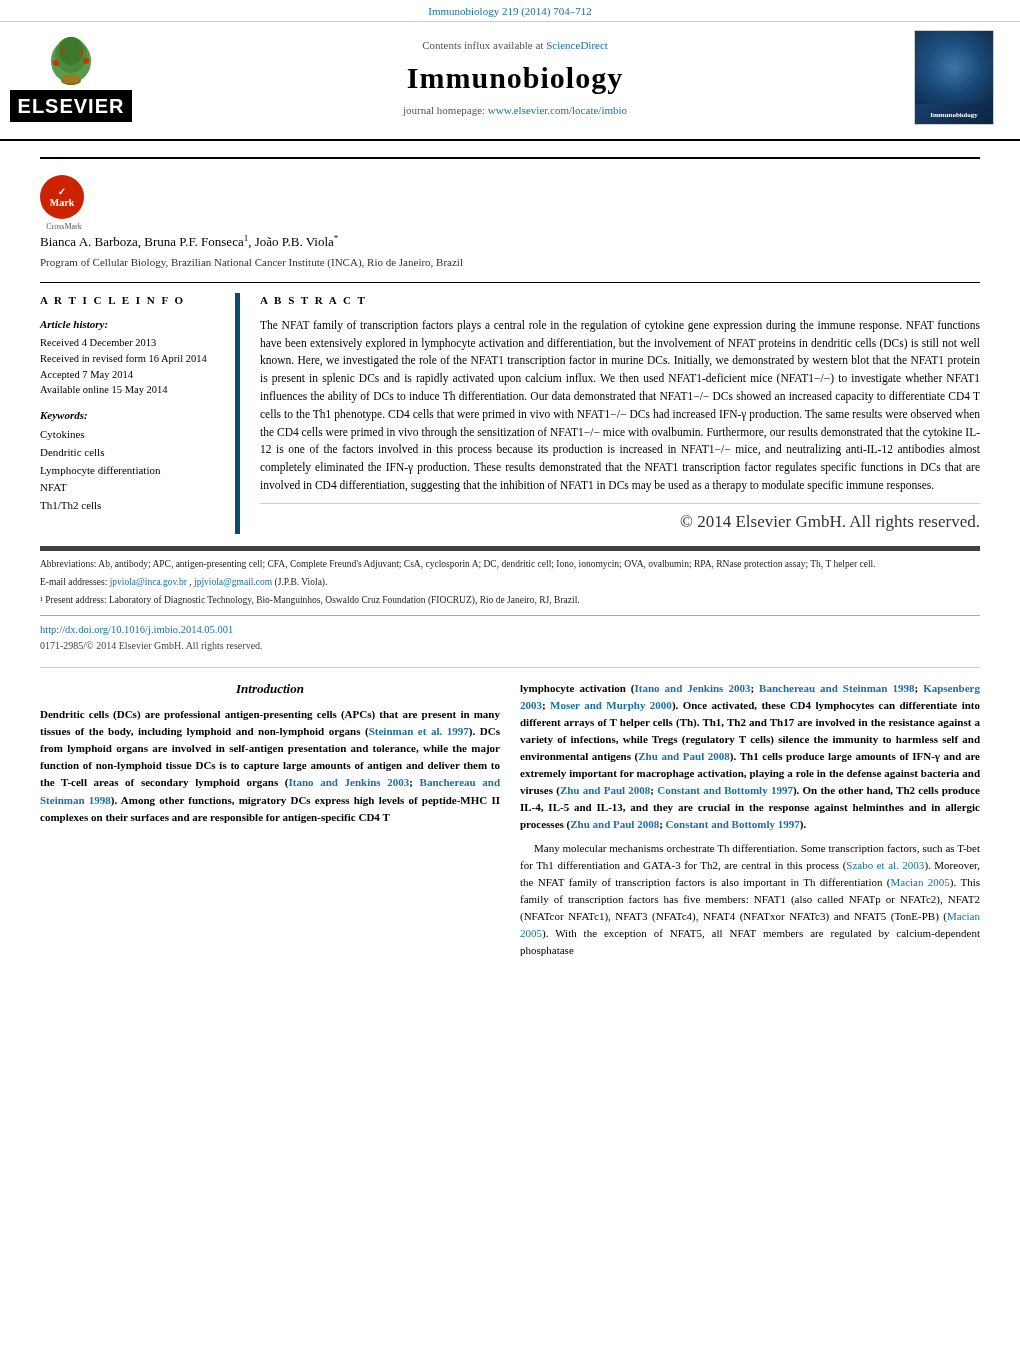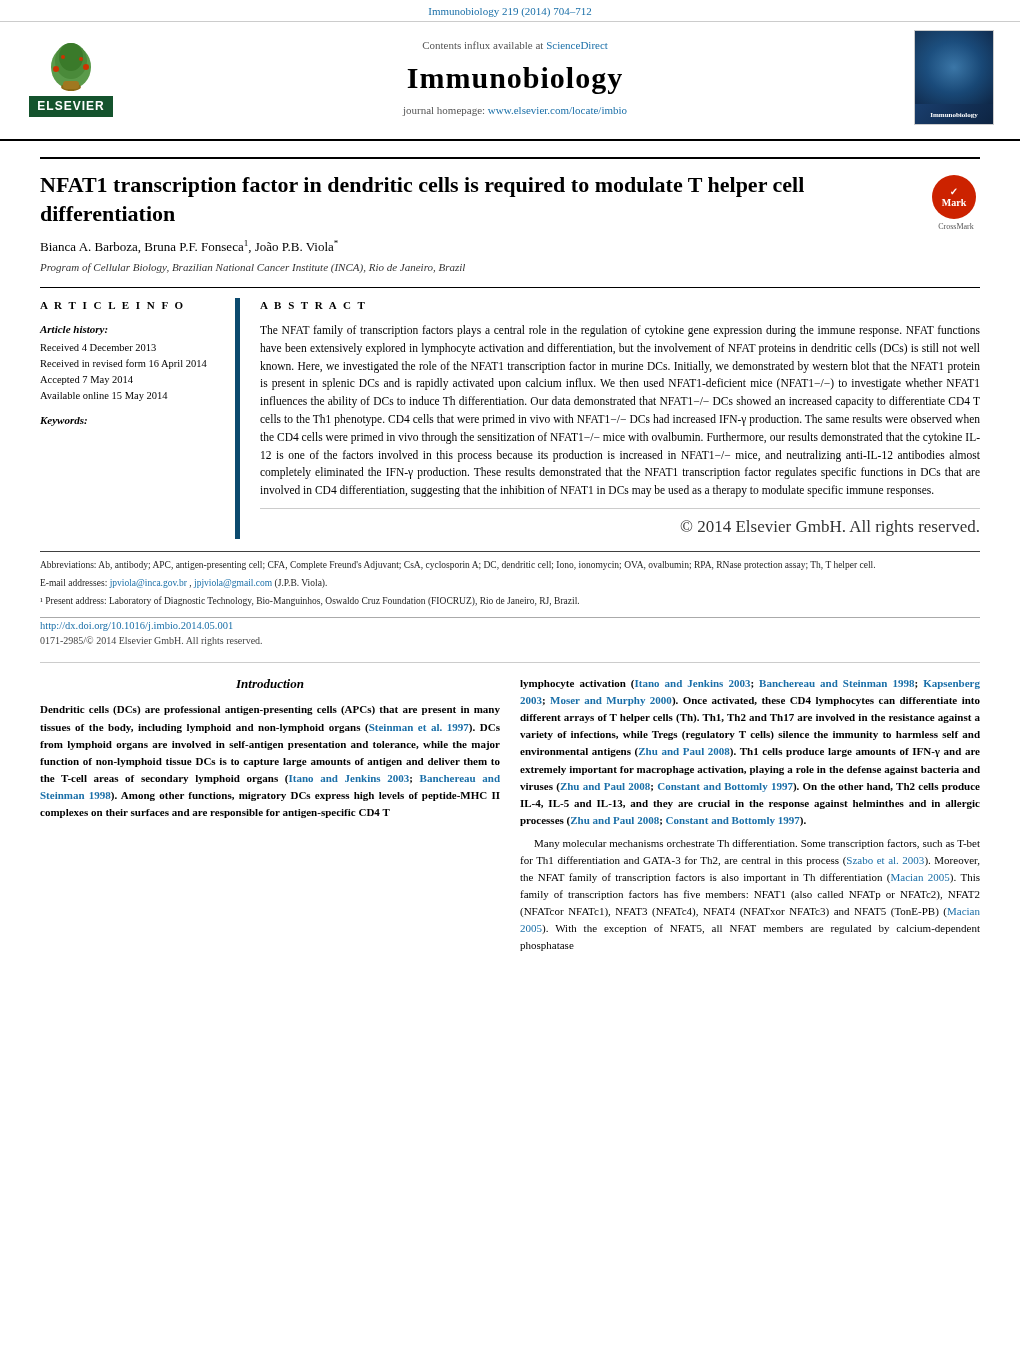--- a/index.html
+++ b/index.html
@@ -47,24 +47,24 @@
       flex-direction: column;
       align-items: center;
     }
 
     .elsevier-tree-svg {
       width: 80px;
       height: 55px;
     }
 
     .elsevier-label {
-      background: #14532d;
+      background: #000000;
       color: #fff;
       font-family: Arial, sans-serif;
-      font-size: 12px;
+      font-size: 20px;
       font-weight: bold;
       padding: 2px 8px;
       letter-spacing: 1px;
       margin-top: 2px;
     }
 
     .journal-center {
       flex: 1;
       text-align: center;
     }
@@ -192,21 +192,20 @@
       font-size: 13px;
       margin-bottom: 4px;
     }
 
     .author-superscript {
       font-size: 9px;
       vertical-align: super;
     }
 
     .affiliation {
-      font-style: italic;
       font-size: 11px;
       color: #333;
       margin-bottom: 12px;
     }
 
     
     .two-col-info {
       display: flex;
       gap: 20px;
       margin-bottom: 12px;
@@ -271,20 +270,21 @@
       font-size: 17px;
       color: #333;
       margin-top: 8px;
       padding-top: 6px;
       border-top: 1px solid #ccc;
     }
 
     
     .doi-section {
       margin-top: 8px;
+      padding-top: 6px;
       border-top: 1px solid #aaa;
     }
 
     .doi-link {
       color: #1a6fa8;
       font-size: 10.5px;
     }
 
     .issn-line {
       font-size: 10px;
@@ -333,21 +333,21 @@
       text-indent: 0;
       font-weight: bold;
     }
 
     .inline-link {
       color: #1a6fa8;
     }
 
     
     .footnote-section {
-      border-top: 1px solid #404040;
+      border-top: 5px solid #404040;
       margin-top: 10px;
       padding-top: 6px;
       font-size: 9.5px;
       line-height: 1.5;
       color: #222;
     }
 
     .footnote-item {
       margin-bottom: 4px;
     }
@@ -408,21 +408,20 @@
         <div class="imbio-cover-image"></div>
         <div class="imbio-cover-title">Immunobiology</div>
       </div>
     </div>
   </div>
 </div>
 
 <div class="article-content">
 
   <div class="article-title-section">
-    <div class="article-title">NFAT1 transcription factor in dendritic cells is required to modulate T helper cell differentiation</div>
     <div class="crossmark-badge">
       <div class="crossmark-circle">
         <div class="crossmark-text">✓<br>Mark</div>
       </div>
       <div class="crossmark-label">CrossMark</div>
     </div>
   </div>
 
   <div class="authors">
     <span>Bianca A. Barboza, Bruna P.F. Fonseca<span class="author-superscript">1</span>, João P.B. Viola<span class="author-superscript">*</span></span>
@@ -438,20 +437,27 @@
       <div class="info-subsection">
         <div class="info-subsection-label">Article history:</div>
         <div class="info-date-item">Received 4 December 2013</div>
         <div class="info-date-item">Received in revised form 16 April 2014</div>
         <div class="info-date-item">Accepted 7 May 2014</div>
         <div class="info-date-item">Available online 15 May 2014</div>
       </div>
 
       <div class="info-subsection">
         <div class="info-subsection-label">Keywords:</div>
+        <div class="keywords-list">
+          <div>Cytokines</div>
+          <div>Dendritic cells</div>
+          <div>Lymphocyte differentiation</div>
+          <div>NFAT</div>
+          <div>Th1/Th2 cells</div>
+        </div>
       </div>
     </div>
 
     <div class="abstract-col">
       <div class="section-label">A B S T R A C T</div>
       <div class="abstract-text">
         <p>The NFAT family of transcription factors plays a central role in the regulation of cytokine gene expression during the immune response. NFAT functions have been extensively explored in lymphocyte activation and differentiation, but the involvement of NFAT proteins in dendritic cells (DCs) is still not well known. Here, we investigated the role of the NFAT1 transcription factor in murine DCs. Initially, we demonstrated by western blot that the NFAT1 protein is present in splenic DCs and is rapidly activated upon calcium influx. We then used NFAT1-deficient mice (NFAT1−/−) to investigate whether NFAT1 influences the ability of DCs to induce Th differentiation. Our data demonstrated that NFAT1−/− DCs showed an increased capacity to differentiate CD4 T cells to the Th1 phenotype. CD4 cells that were primed in vivo with NFAT1−/− DCs had increased IFN-γ production. The same results were observed when the CD4 cells were primed in vivo through the sensitization of NFAT1−/− mice with ovalbumin. Furthermore, our results demonstrated that the cytokine IL-12 is one of the factors involved in this process because its production is increased in NFAT1−/− mice, and neutralizing anti-IL-12 antibodies almost completely eliminated the IFN-γ production. These results demonstrated that the NFAT1 transcription factor regulates specific functions in DCs that are involved in CD4 differentiation, suggesting that the inhibition of NFAT1 in DCs may be used as a therapy to modulate specific immune responses.</p>
       </div>
       <div class="copyright-line">© 2014 Elsevier GmbH. All rights reserved.</div>
     </div>

